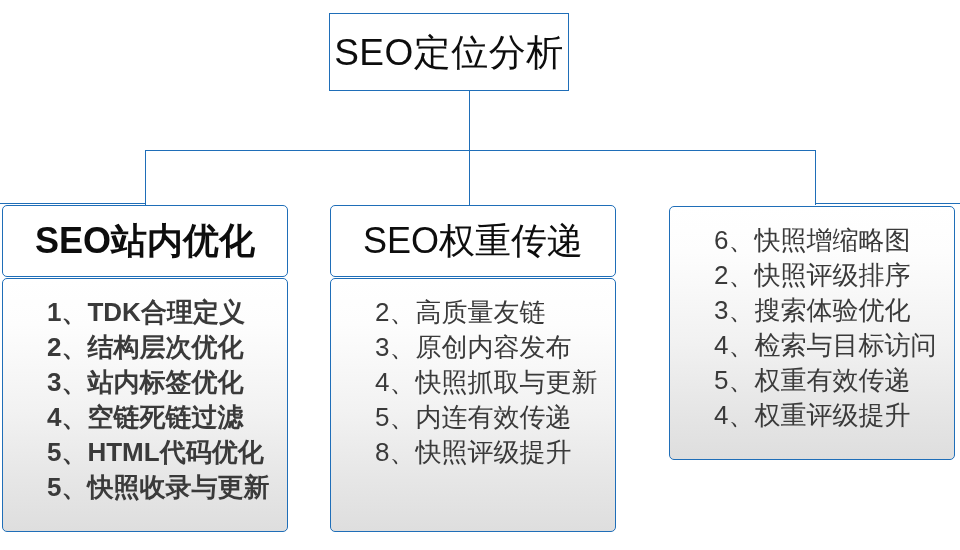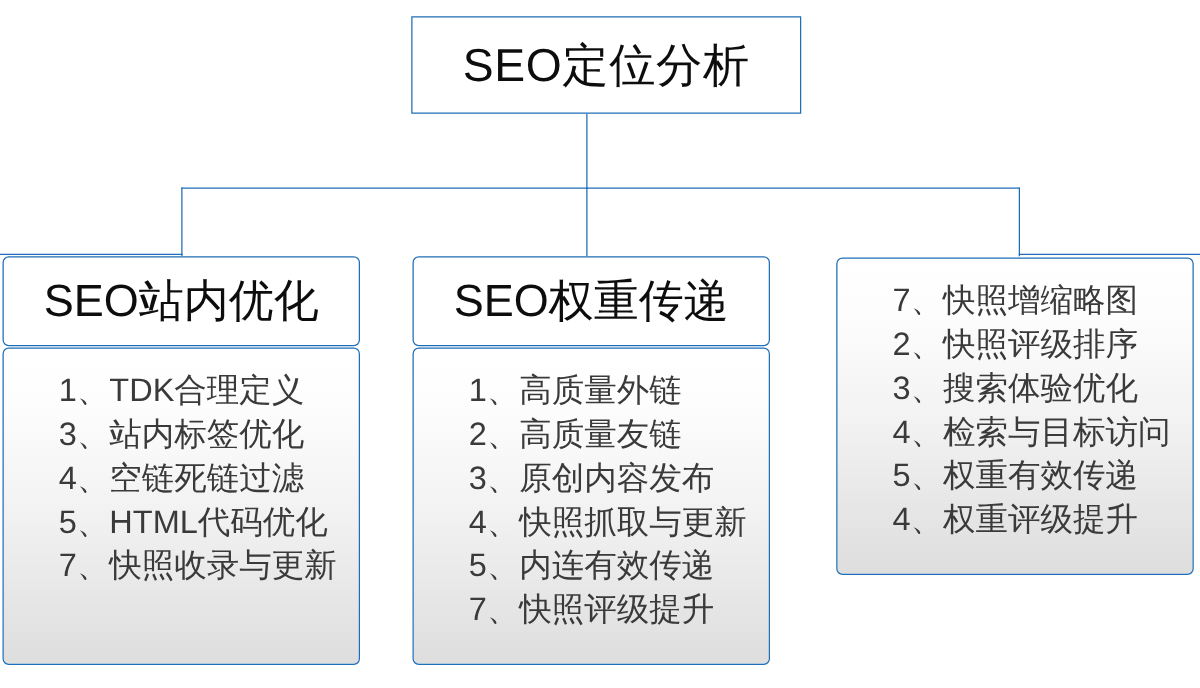--- a/index.html
+++ b/index.html
@@ -17,21 +17,21 @@
     position: relative;
     width: 960px;
     height: 550px;
   }
 
   
   .root-box {
     position: absolute;
     left: 329px;
     top: 13px;
-    width: 312px;
+    width: 240px;
     height: 78px;
     box-sizing: border-box;
     border: 1.4px solid #1F6EB8;
     background: #ffffff;
     display: flex;
     align-items: center;
     justify-content: center;
   }
   .root-label {
     font-size: 37px;
@@ -87,21 +87,21 @@
     padding: 0 0 0 44px;
   }
   .branch-list li {
     font-size: 26px;
     line-height: 35px;
     color: #3a3a3a;
     white-space: nowrap;
   }
 
   
-  #branch-0 { left: 2px; }
+  #branch-0 { left: 2px; font-weight: bold; }
   #branch-1 { left: 330px; }
   #branch-2 { left: 669px; }
 </style>
 </head>
 <body>
 
 <div id="stage">
 
   <div class="root-box">
     <span class="root-label">SEO定位分析</span>
@@ -121,48 +121,48 @@
 
   <div class="line h" style="left:815px; top:203px; width:145px;"></div>
 
   <div class="branch" id="branch-0">
     <div class="branch-head">
       <span class="branch-head-label">SEO站内优化</span>
     </div>
     <div class="branch-body">
       <ul class="branch-list">
         <li>1、TDK合理定义</li>
+        <li>2、结构层次优化</li>
         <li>3、站内标签优化</li>
         <li>4、空链死链过滤</li>
         <li>5、HTML代码优化</li>
-        <li>7、快照收录与更新</li>
+        <li>5、快照收录与更新</li>
       </ul>
     </div>
   </div>
 
   <div class="branch" id="branch-1">
     <div class="branch-head">
       <span class="branch-head-label">SEO权重传递</span>
     </div>
     <div class="branch-body">
       <ul class="branch-list">
-        <li>1、高质量外链</li>
         <li>2、高质量友链</li>
         <li>3、原创内容发布</li>
         <li>4、快照抓取与更新</li>
         <li>5、内连有效传递</li>
-        <li>7、快照评级提升</li>
+        <li>8、快照评级提升</li>
       </ul>
     </div>
   </div>
 
   <div class="branch" id="branch-2">
     <div class="branch-body">
       <ul class="branch-list">
-        <li>7、快照增缩略图</li>
+        <li>6、快照增缩略图</li>
         <li>2、快照评级排序</li>
         <li>3、搜索体验优化</li>
         <li>4、检索与目标访问</li>
         <li>5、权重有效传递</li>
         <li>4、权重评级提升</li>
       </ul>
     </div>
   </div>
 
 </div>

